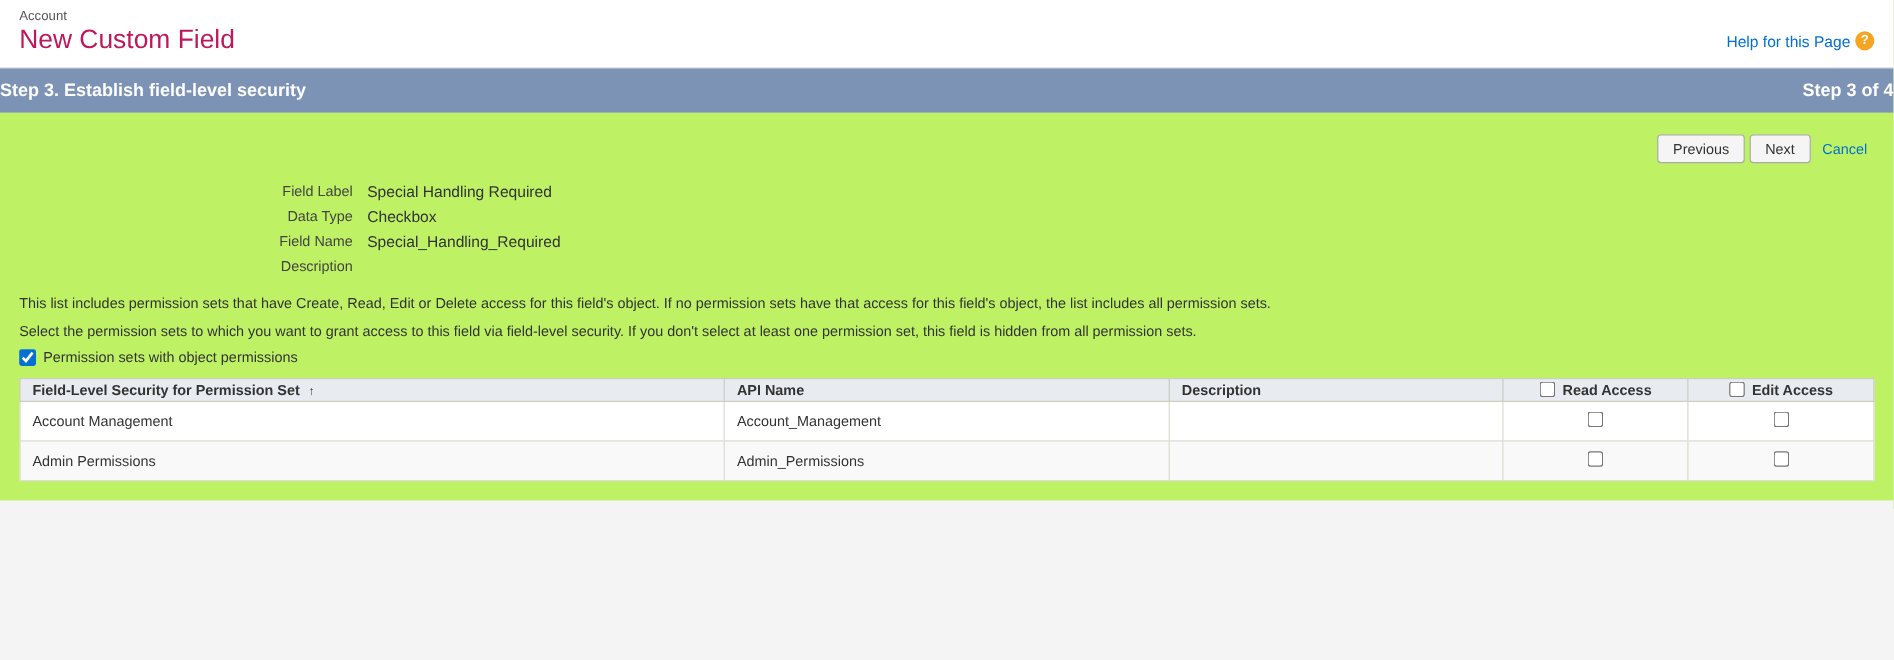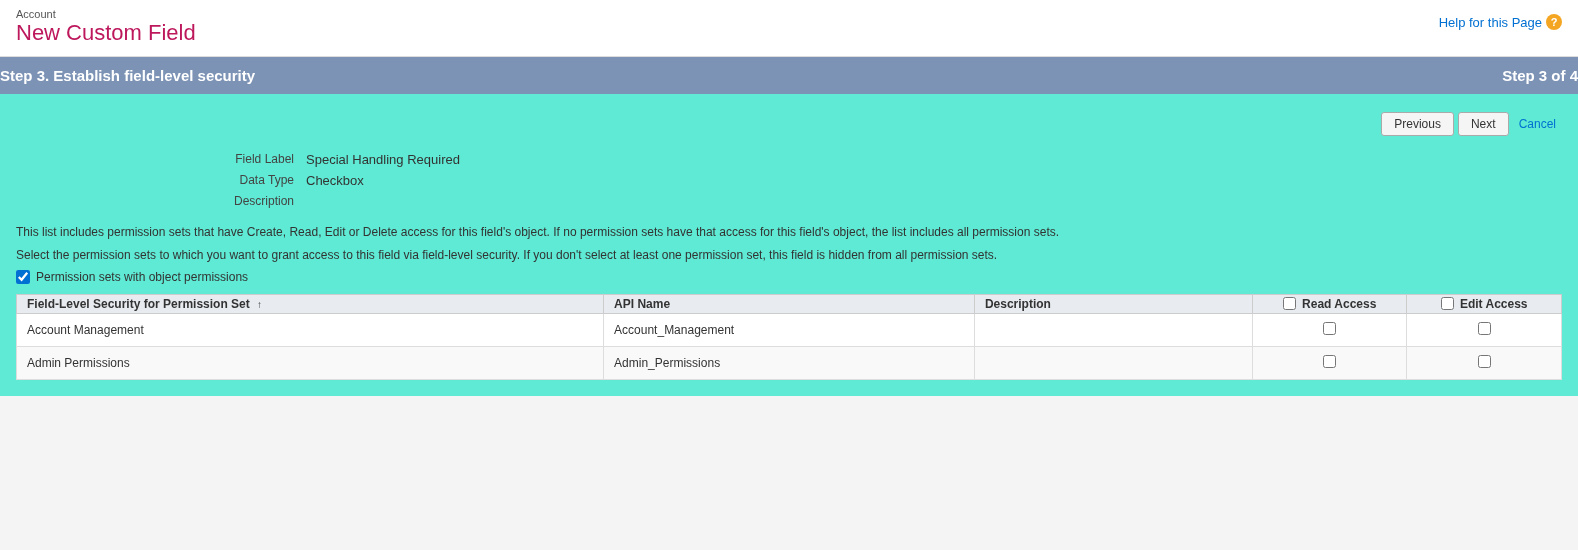--- a/index.html
+++ b/index.html
@@ -30,21 +30,21 @@
       font-weight: normal;
       color: #be185d;
     }
     .help-link {
       color: #0070d2;
       text-decoration: none;
       font-size: 13px;
       display: flex;
       align-items: center;
       gap: 4px;
-      margin-top: 6px;
+      margin-top: 18px;
       justify-content: space-between;
     }
     .help-icon {
       display: inline-block;
       width: 16px;
       height: 16px;
       background: #f4a623;
       border-radius: 50%;
       color: #fff;
       font-size: 11px;
@@ -61,21 +61,21 @@
       font-weight: bold;
       padding: 10px 0;
       display: flex;
       justify-content: space-between;
       align-items: center;
       margin-top: 0;
     }
 
     
     .main-content {
-      background: #5eead4;
+      background: #bef264;
       padding: 10px 16px 16px 16px;
     }
 
     
     .toolbar {
       display: flex;
       justify-content: flex-end;
       gap: 4px;
       margin-bottom: 12px;
       padding: 8px 0 4px 0;
@@ -223,20 +223,24 @@
   </div>
 
   <div class="field-info">
     <div class="field-info-row">
       <span class="field-info-label">Field Label</span>
       <span class="field-info-value">Special Handling Required</span>
     </div>
     <div class="field-info-row">
       <span class="field-info-label">Data Type</span>
       <span class="field-info-value">Checkbox</span>
+    </div>
+    <div class="field-info-row">
+      <span class="field-info-label">Field Name</span>
+      <span class="field-info-value">Special_Handling_Required</span>
     </div>
     <div class="field-info-row">
       <span class="field-info-label">Description</span>
       <span class="field-info-value"></span>
     </div>
   </div>
 
   <p class="description-text">This list includes permission sets that have Create, Read, Edit or Delete access for this field's object. If no permission sets have that access for this field's object, the list includes all permission sets.</p>
   <p class="description-text">Select the permission sets to which you want to grant access to this field via field-level security. If you don't select at least one permission set, this field is hidden from all permission sets.</p>
 

